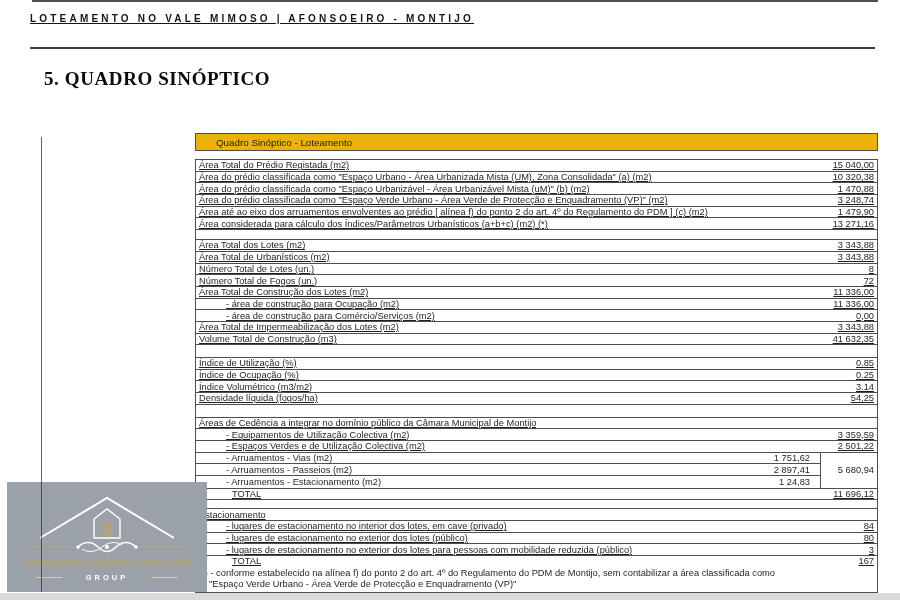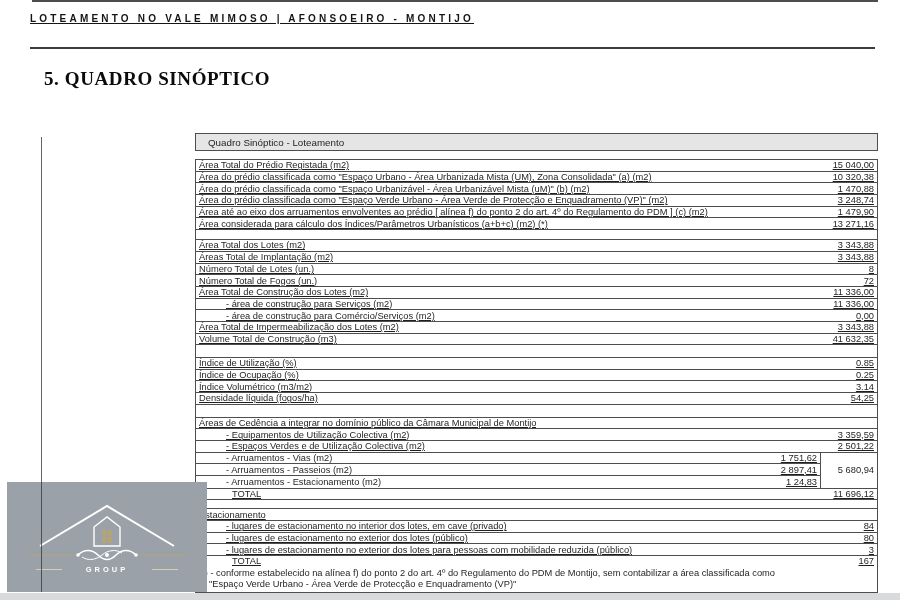--- a/index.html
+++ b/index.html
@@ -15,42 +15,42 @@
   .doc-header{position:absolute;left:30px;top:13px;font-size:10px;font-weight:bold;
     letter-spacing:3.2px;color:#151515;white-space:nowrap;text-decoration:underline;}
   .rule{position:absolute;left:30px;top:47px;width:845px;height:1.5px;background:#3c3c3c;}
   .section-title{position:absolute;left:36px;top:68px;font-family:"Liberation Serif","DejaVu Serif",serif;
     font-size:19px;font-weight:bold;letter-spacing:0.6px;color:#0b0b0b;white-space:nowrap;margin-left:8px;}
 
   .vline{position:absolute;left:41px;top:137px;width:1px;height:455px;background:rgba(52,58,64,.78);z-index:6;}
 
   .tbl-title-box{position:absolute;left:195px;top:133px;width:683px;height:18px;
     border:1px solid var(--bc);box-sizing:border-box;display:flex;align-items:center;
-    padding-left:12px;font-size:9.8px;background:#e5e5e5;}
+    padding-left:20px;font-size:9.8px;background:#eab308;}
 
   .frame{position:absolute;left:195px;top:159px;width:683px;height:434px;
     border-left:1px solid var(--bc);border-right:1px solid var(--bc);border-bottom:1px solid var(--bc);
     box-sizing:border-box;background:#fff;font-size:9.3px;}
 
   .block{border-top:1px solid var(--bc);}
   .gap{background:#fff;}
   .row{display:flex;align-items:center;height:11.7px;border-bottom:1px solid var(--bc);
     box-sizing:border-box;overflow:hidden;text-decoration:underline;}
   .lbl{padding-left:3px;white-space:nowrap;overflow:hidden;}
   .ind1 .lbl{padding-left:30px;}
   .ind2 .lbl{padding-left:36px;}
   .val{margin-left:auto;padding-right:3px;white-space:nowrap;}
 
   .subgroup{display:flex;border-bottom:1px solid var(--bc);box-sizing:border-box;}
   .subleft{flex:1;}
   .subrow{display:flex;align-items:center;height:11.7px;box-sizing:border-box;overflow:hidden;}
   .subrow:not(:last-child){border-bottom:1px solid var(--bc);}
   .subrow .lbl{padding-left:30px;}
   .midval{margin-left:auto;width:70px;height:100%;display:flex;align-items:center;justify-content:flex-end;
-    padding-right:3px;border-right:1px solid var(--bc);box-sizing:border-box;white-space:nowrap;text-decoration:underline;}
+    padding-right:10px;border-right:1px solid var(--bc);box-sizing:border-box;white-space:nowrap;}
   .merged{width:56px;display:flex;align-items:center;justify-content:flex-end;
     padding-right:3px;box-sizing:border-box;white-space:nowrap;}
 
   .footnote{position:absolute;left:0;right:0;bottom:0;padding:2px 3px 3px 2px;
     font-size:9.3px;line-height:10.4px;background:#fff;}
   .footnote .l2{padding-left:11px;}
 
   .logo{position:absolute;left:7px;top:482px;width:200px;height:110px;background:#9aa1a8;z-index:5;
     display:flex;flex-direction:column;align-items:center;justify-content:center;}
   .logo-name{font-family:"Liberation Serif","DejaVu Serif",serif;font-weight:bold;
@@ -104,37 +104,37 @@
             <span class="val">13 271,16</span>
           </div>
         </div>
         <div class="gap" style="height: 9px;"></div>
         <div class="block">
           <div class="row">
             <span class="lbl">Área Total dos Lotes (m2)</span>
             <span class="val">3 343,88</span>
           </div>
           <div class="row">
-            <span class="lbl">Áreas Total de Implantação (m2)</span>
+            <span class="lbl">Área Total de Urbanísticos (m2)</span>
             <span class="val">3 343,88</span>
           </div>
           <div class="row">
             <span class="lbl">Número Total de Lotes (un.)</span>
             <span class="val">8</span>
           </div>
           <div class="row">
             <span class="lbl">Número Total de Fogos (un.)</span>
             <span class="val">72</span>
           </div>
           <div class="row">
             <span class="lbl">Área Total de Construção dos Lotes (m2)</span>
             <span class="val">11 336,00</span>
           </div>
           <div class="row ind1">
-            <span class="lbl">- área de construção para Serviços (m2)</span>
+            <span class="lbl">- área de construção para Ocupação (m2)</span>
             <span class="val">11 336,00</span>
           </div>
           <div class="row ind1">
             <span class="lbl">- área de construção para Comércio/Serviços (m2)</span>
             <span class="val">0,00</span>
           </div>
           <div class="row">
             <span class="lbl">Área Total de Impermeabilização dos Lotes (m2)</span>
             <span class="val">3 343,88</span>
           </div>
@@ -234,20 +234,21 @@
       <path d="M75,30 V43 M70,36 H80" stroke="#9aa1a8" stroke-width="0.9" fill="none"></path>
     </svg>
     <svg width="170" height="14" viewBox="0 0 170 14">
       <path d="M6,7 H52 M118,7 H164" stroke="#b5a478" stroke-width="1.2"></path>
       <path d="M56,7 C62,1 70,1 76,7 C82,13 88,13 94,7 C100,1 108,1 114,7" stroke="#ffffff" stroke-width="1.6" fill="none"></path>
       <path d="M60,9 C66,13 74,12 80,7 C86,2 94,1 100,5" stroke="#ffffff" stroke-width="1" fill="none"></path>
       <circle cx="56" cy="7" r="1.8" fill="#ffffff"></circle>
       <circle cx="114" cy="7" r="1.8" fill="#ffffff"></circle>
       <circle cx="85" cy="7" r="2" fill="#ffffff"></circle>
     </svg>
+    <div class="logo-name">Portuguese Realtors Associated</div>
     <div class="logo-group">
       <span class="bar"></span>
       <span class="g">GROUP</span>
       <span class="bar"></span>
     </div>
   </div>
 
   <div class="vline"></div>
   <div class="bottom-band"></div>
 

